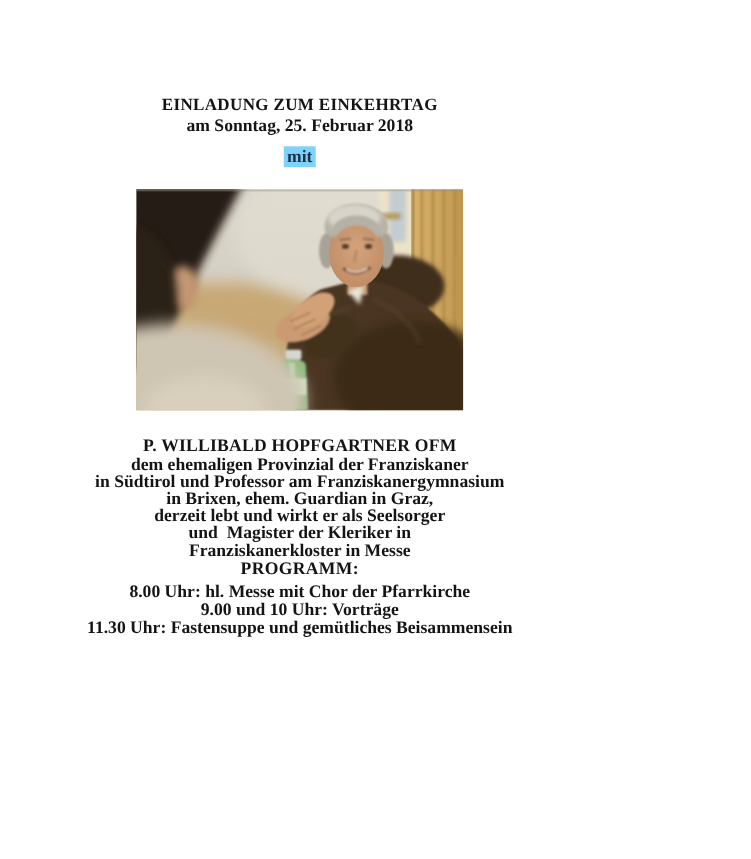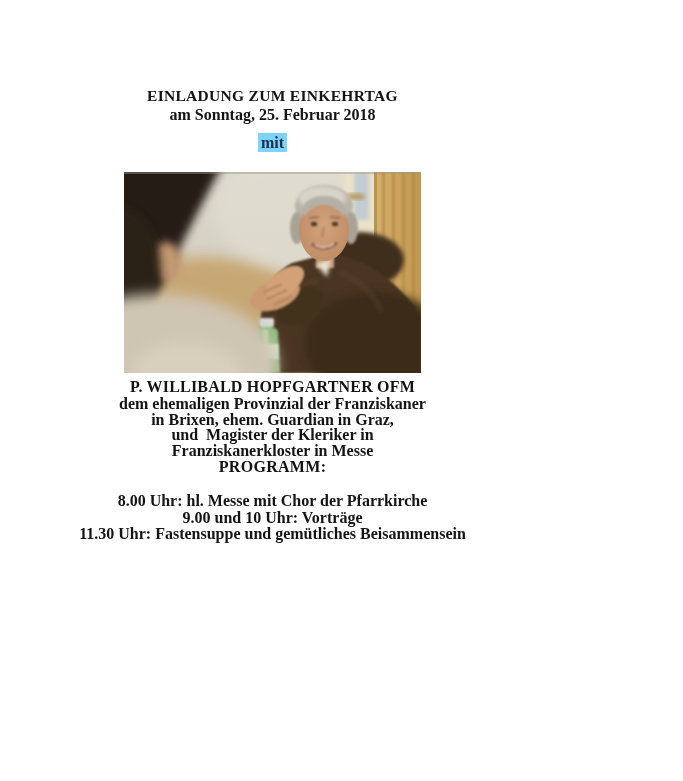--- a/index.html
+++ b/index.html
@@ -46,39 +46,39 @@
   .photo-wrap {
     margin-top: 20px;
     width: 297px;
     height: 201px;
     margin-left: auto;
     margin-right: auto;
     line-height: 0;
   }
   .photo-wrap svg { display: block; }
   .speaker-name {
-    margin-top: 5px;
+    margin-top: 24px;
     font-size: 16px;
     line-height: 18px;
     letter-spacing: 0.2px;
   }
   .about {
   }
   .about div {
     font-size: 16px;
     line-height: 15.6px;
     white-space: pre-wrap;
   }
   .program-heading {
     font-size: 16px;
     line-height: 18px;
     letter-spacing: 0.3px;
   }
   .program {
-    margin-top: 17px;
+    margin-top: 4px;
   }
   .program div {
     font-size: 16px;
     line-height: 16.3px;
   }
 </style>
 </head>
 <body>
 
 <div class="page">
@@ -185,21 +185,23 @@
       <ellipse cx="62" cy="202" rx="55" ry="32" fill="#d8cfbd" filter="url(#b7)"></ellipse>
 
       <rect x="0" y="0" width="297" height="2" fill="#9a948a" opacity="0.45"></rect>
     </svg>
   </div>
 
   <div class="speaker-name">P. WILLIBALD HOPFGARTNER OFM</div>
 
   <div class="about">
     <div>dem ehemaligen Provinzial der Franziskaner</div>
+    <div>in Südtirol und Professor am Franziskanergymnasium</div>
     <div>in Brixen, ehem. Guardian in Graz,</div>
+    <div>derzeit lebt und wirkt er als Seelsorger</div>
     <div>und  Magister der Kleriker in</div>
     <div>Franziskanerkloster in Messe</div>
   </div>
 
   <div class="program-heading">PROGRAMM:</div>
 
   <div class="program">
     <div>8.00 Uhr: hl. Messe mit Chor der Pfarrkirche</div>
     <div>9.00 und 10 Uhr: Vorträge</div>
     <div>11.30 Uhr: Fastensuppe und gemütliches Beisammensein</div>

